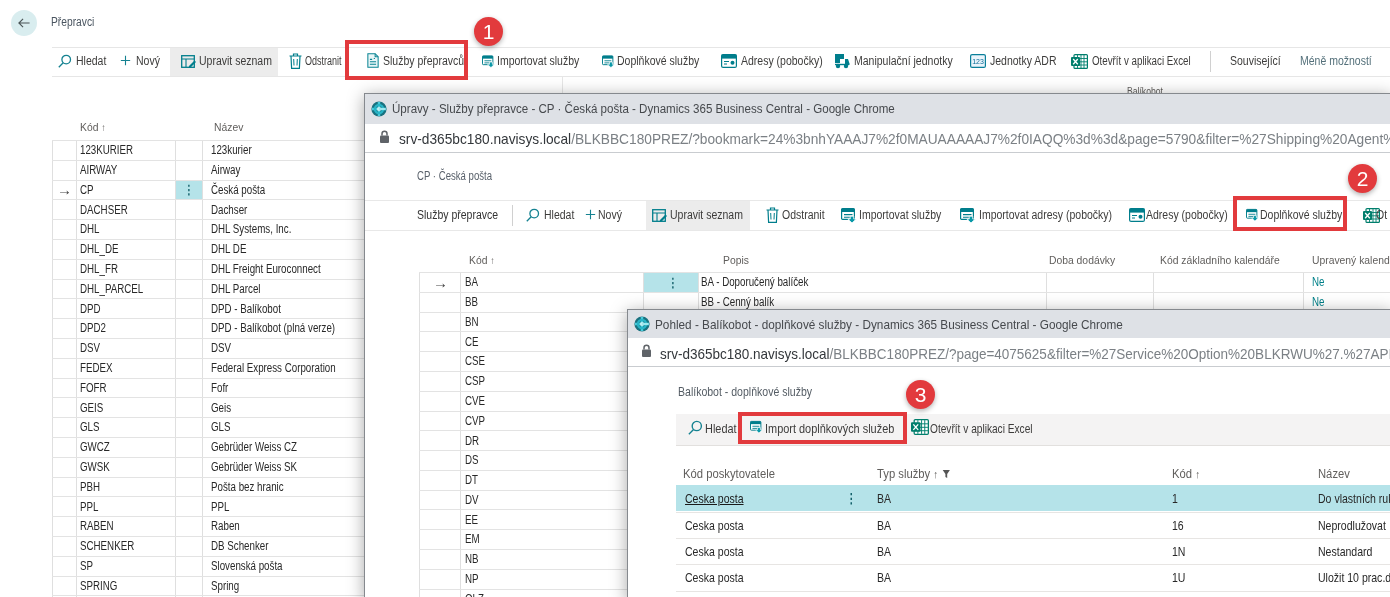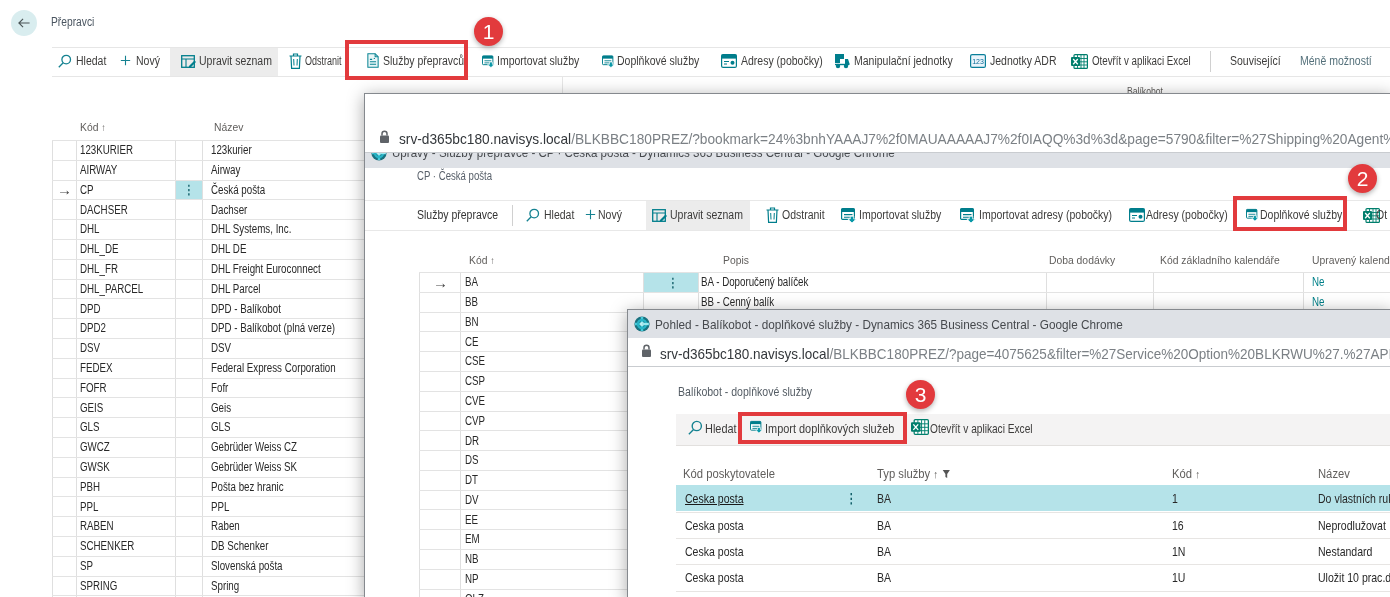--- a/index.html
+++ b/index.html
@@ -208,21 +208,21 @@
 <div class="cell" style="left:80px;top:559.0px;">SP</div>
 <div class="cell" style="left:211px;top:559.0px;">Slovenská pošta</div>
 <div class="cell" style="left:80px;top:578.8px;">SPRING</div>
 <div class="cell" style="left:211px;top:578.8px;">Spring</div>
 <div style="position:absolute;left:176px;top:180.6px;width:26px;height:18.8px;background:#b5e3e9;"></div>
 <div class="cell" style="left:184px;top:182.0px;color:#14616b;font-weight:bold;letter-spacing:0;">⋮</div>
 <div class="cell" style="left:57px;top:180.5px;color:#444;font-size:15px;transform:none;">→</div>
 </div>
 
 <div class="win" id="win1" style="left:364px;top:93px;width:1026px;height:505px;">
-  <div class="tbar" style="height:30px;margin-top:44px;">
+  <div class="tbar" style="height:30px;">
     <svg style="margin-left:6px;flex:none;" width="16" height="16" viewBox="0 0 16 16">
         <circle cx="8" cy="8" r="7.6" fill="#19717f"></circle>
         <path d="M8 1 V15 M1 8 H15" stroke="#49ccdc" stroke-width="2.4"></path>
         <circle cx="8" cy="8" r="4.1" fill="none" stroke="#27b4c6" stroke-width="2.4"></circle>
         <circle cx="8" cy="8" r="2.1" fill="#c2eef2"></circle>
         <path d="M8 8 H14.5" stroke="#9fe8ee" stroke-width="2.2"></path>
       </svg>
     <div class="ttl" style="margin-left:5px;">Úpravy - Služby přepravce - CP · Česká pošta - Dynamics 365 Business Central - Google Chrome</div>
   </div>
   <div class="ubar" style="top:30px;height:28px;"></div>

